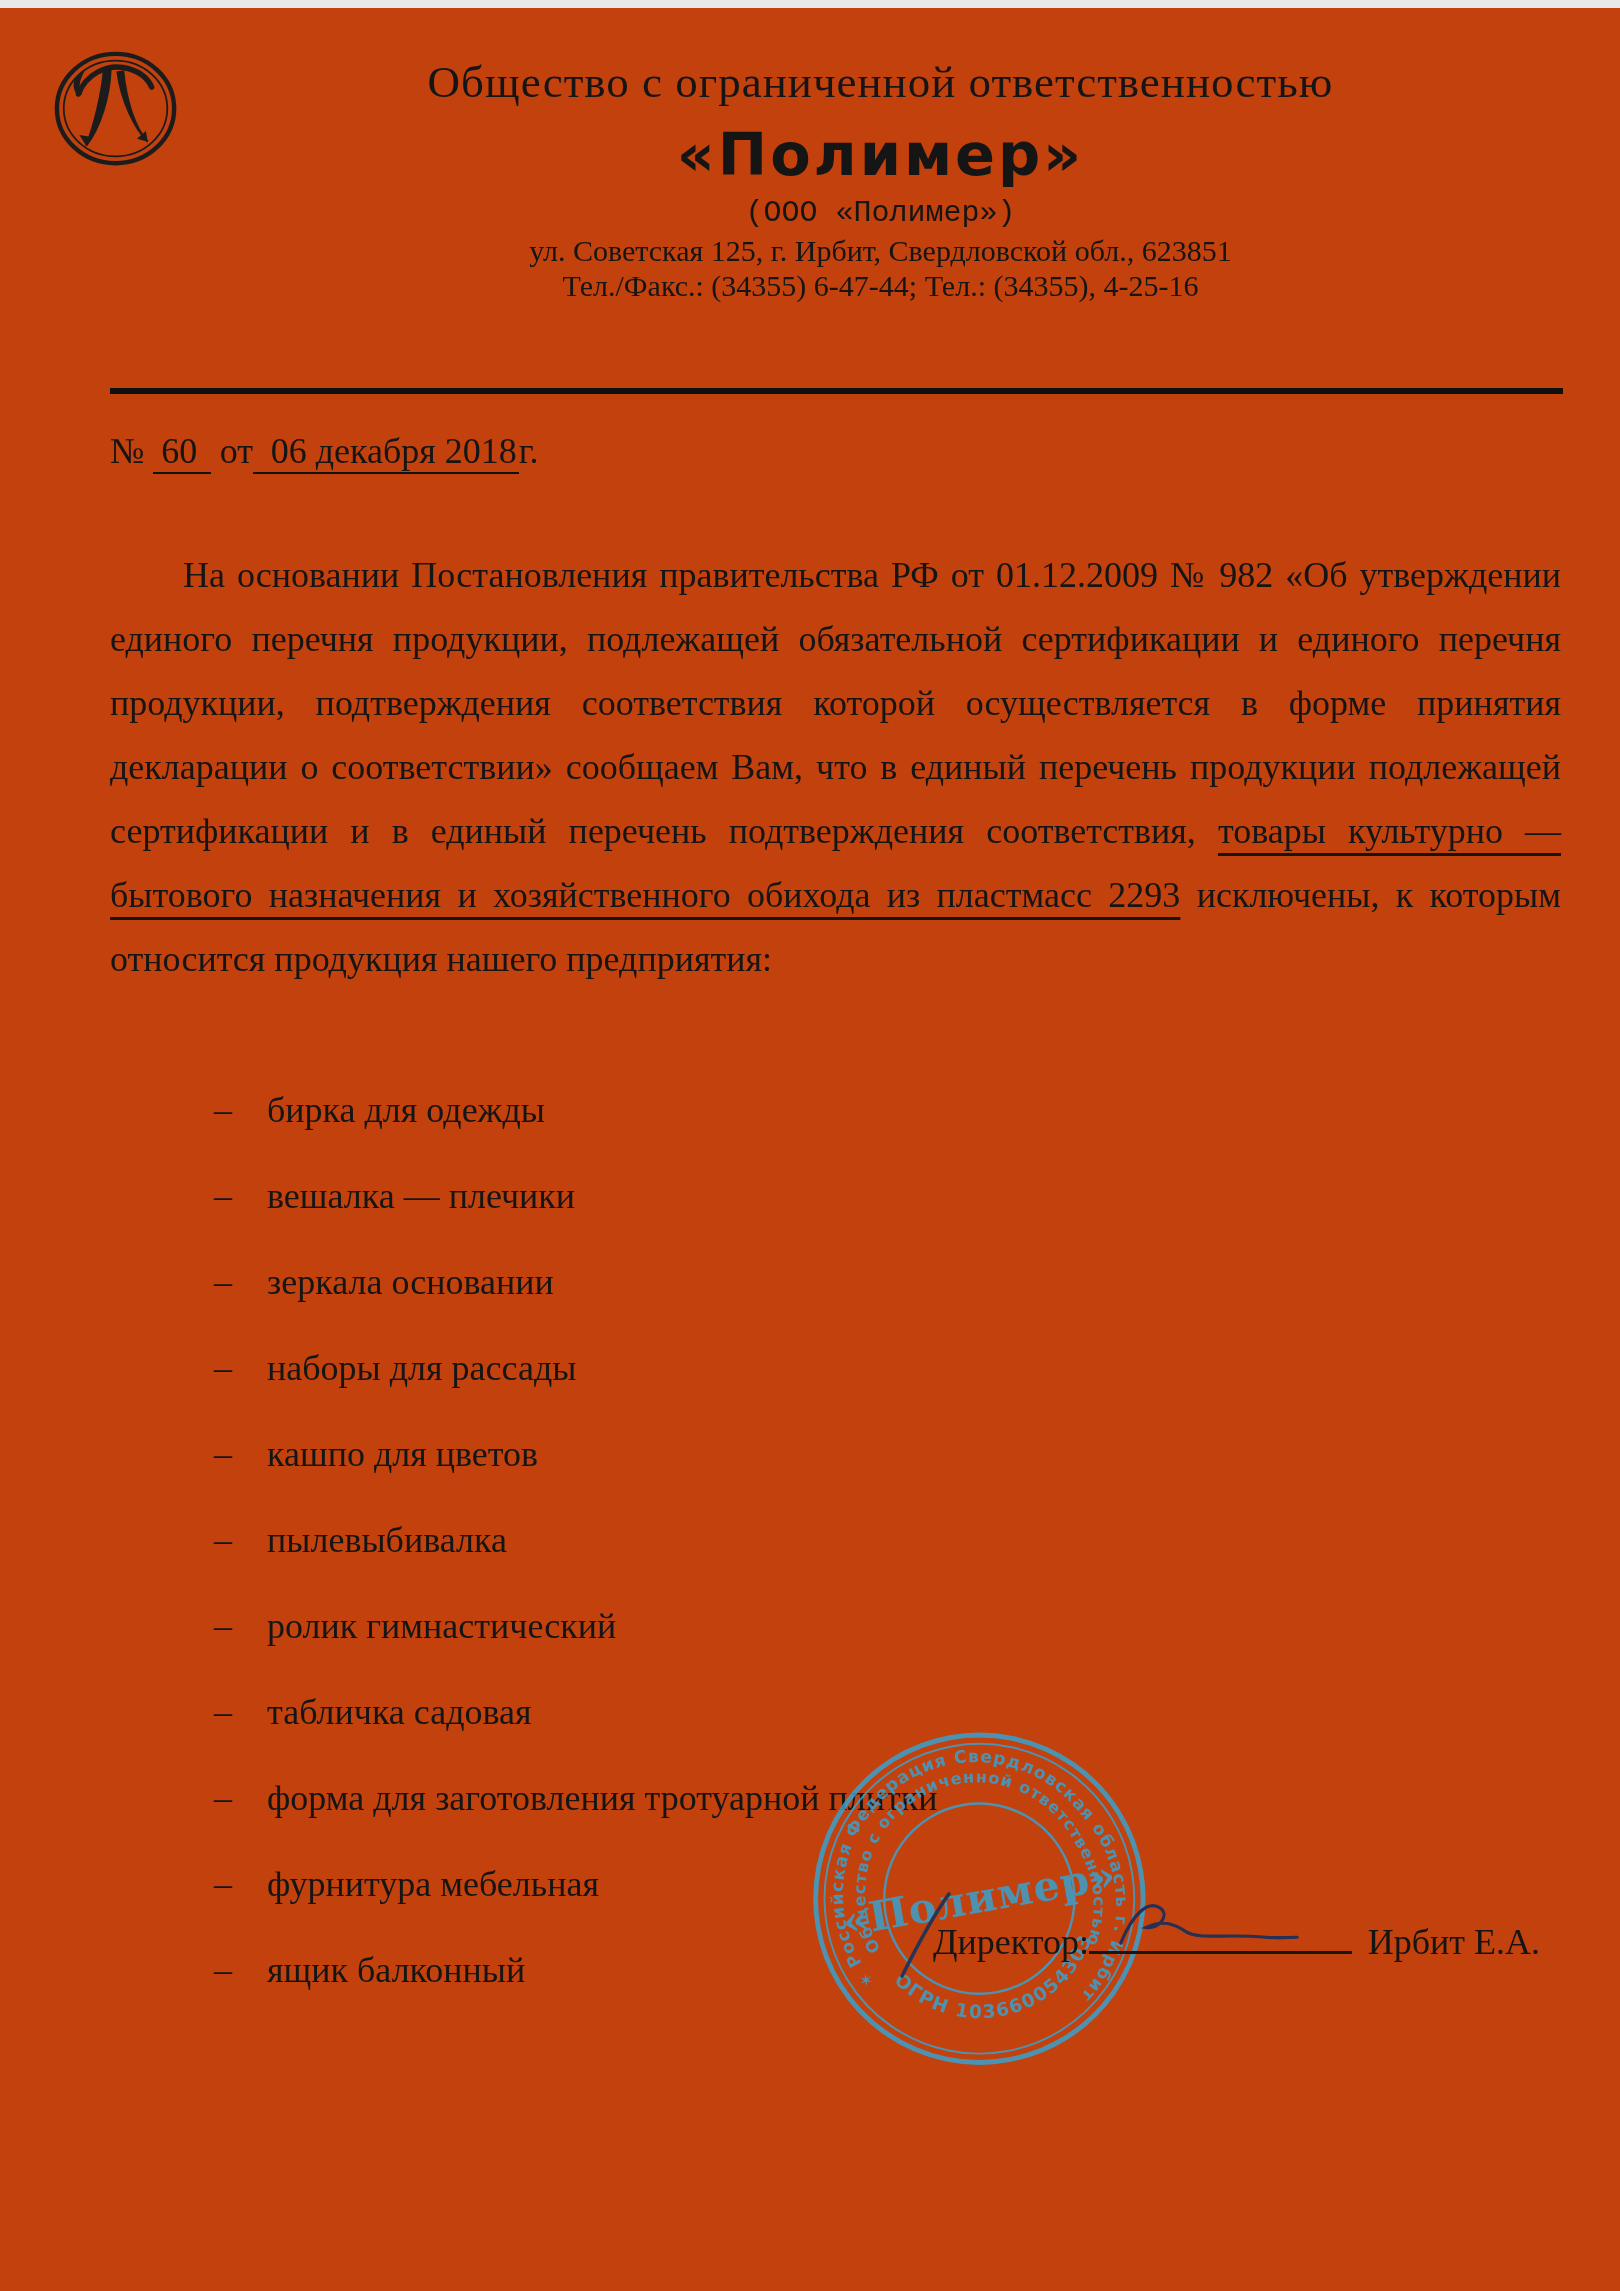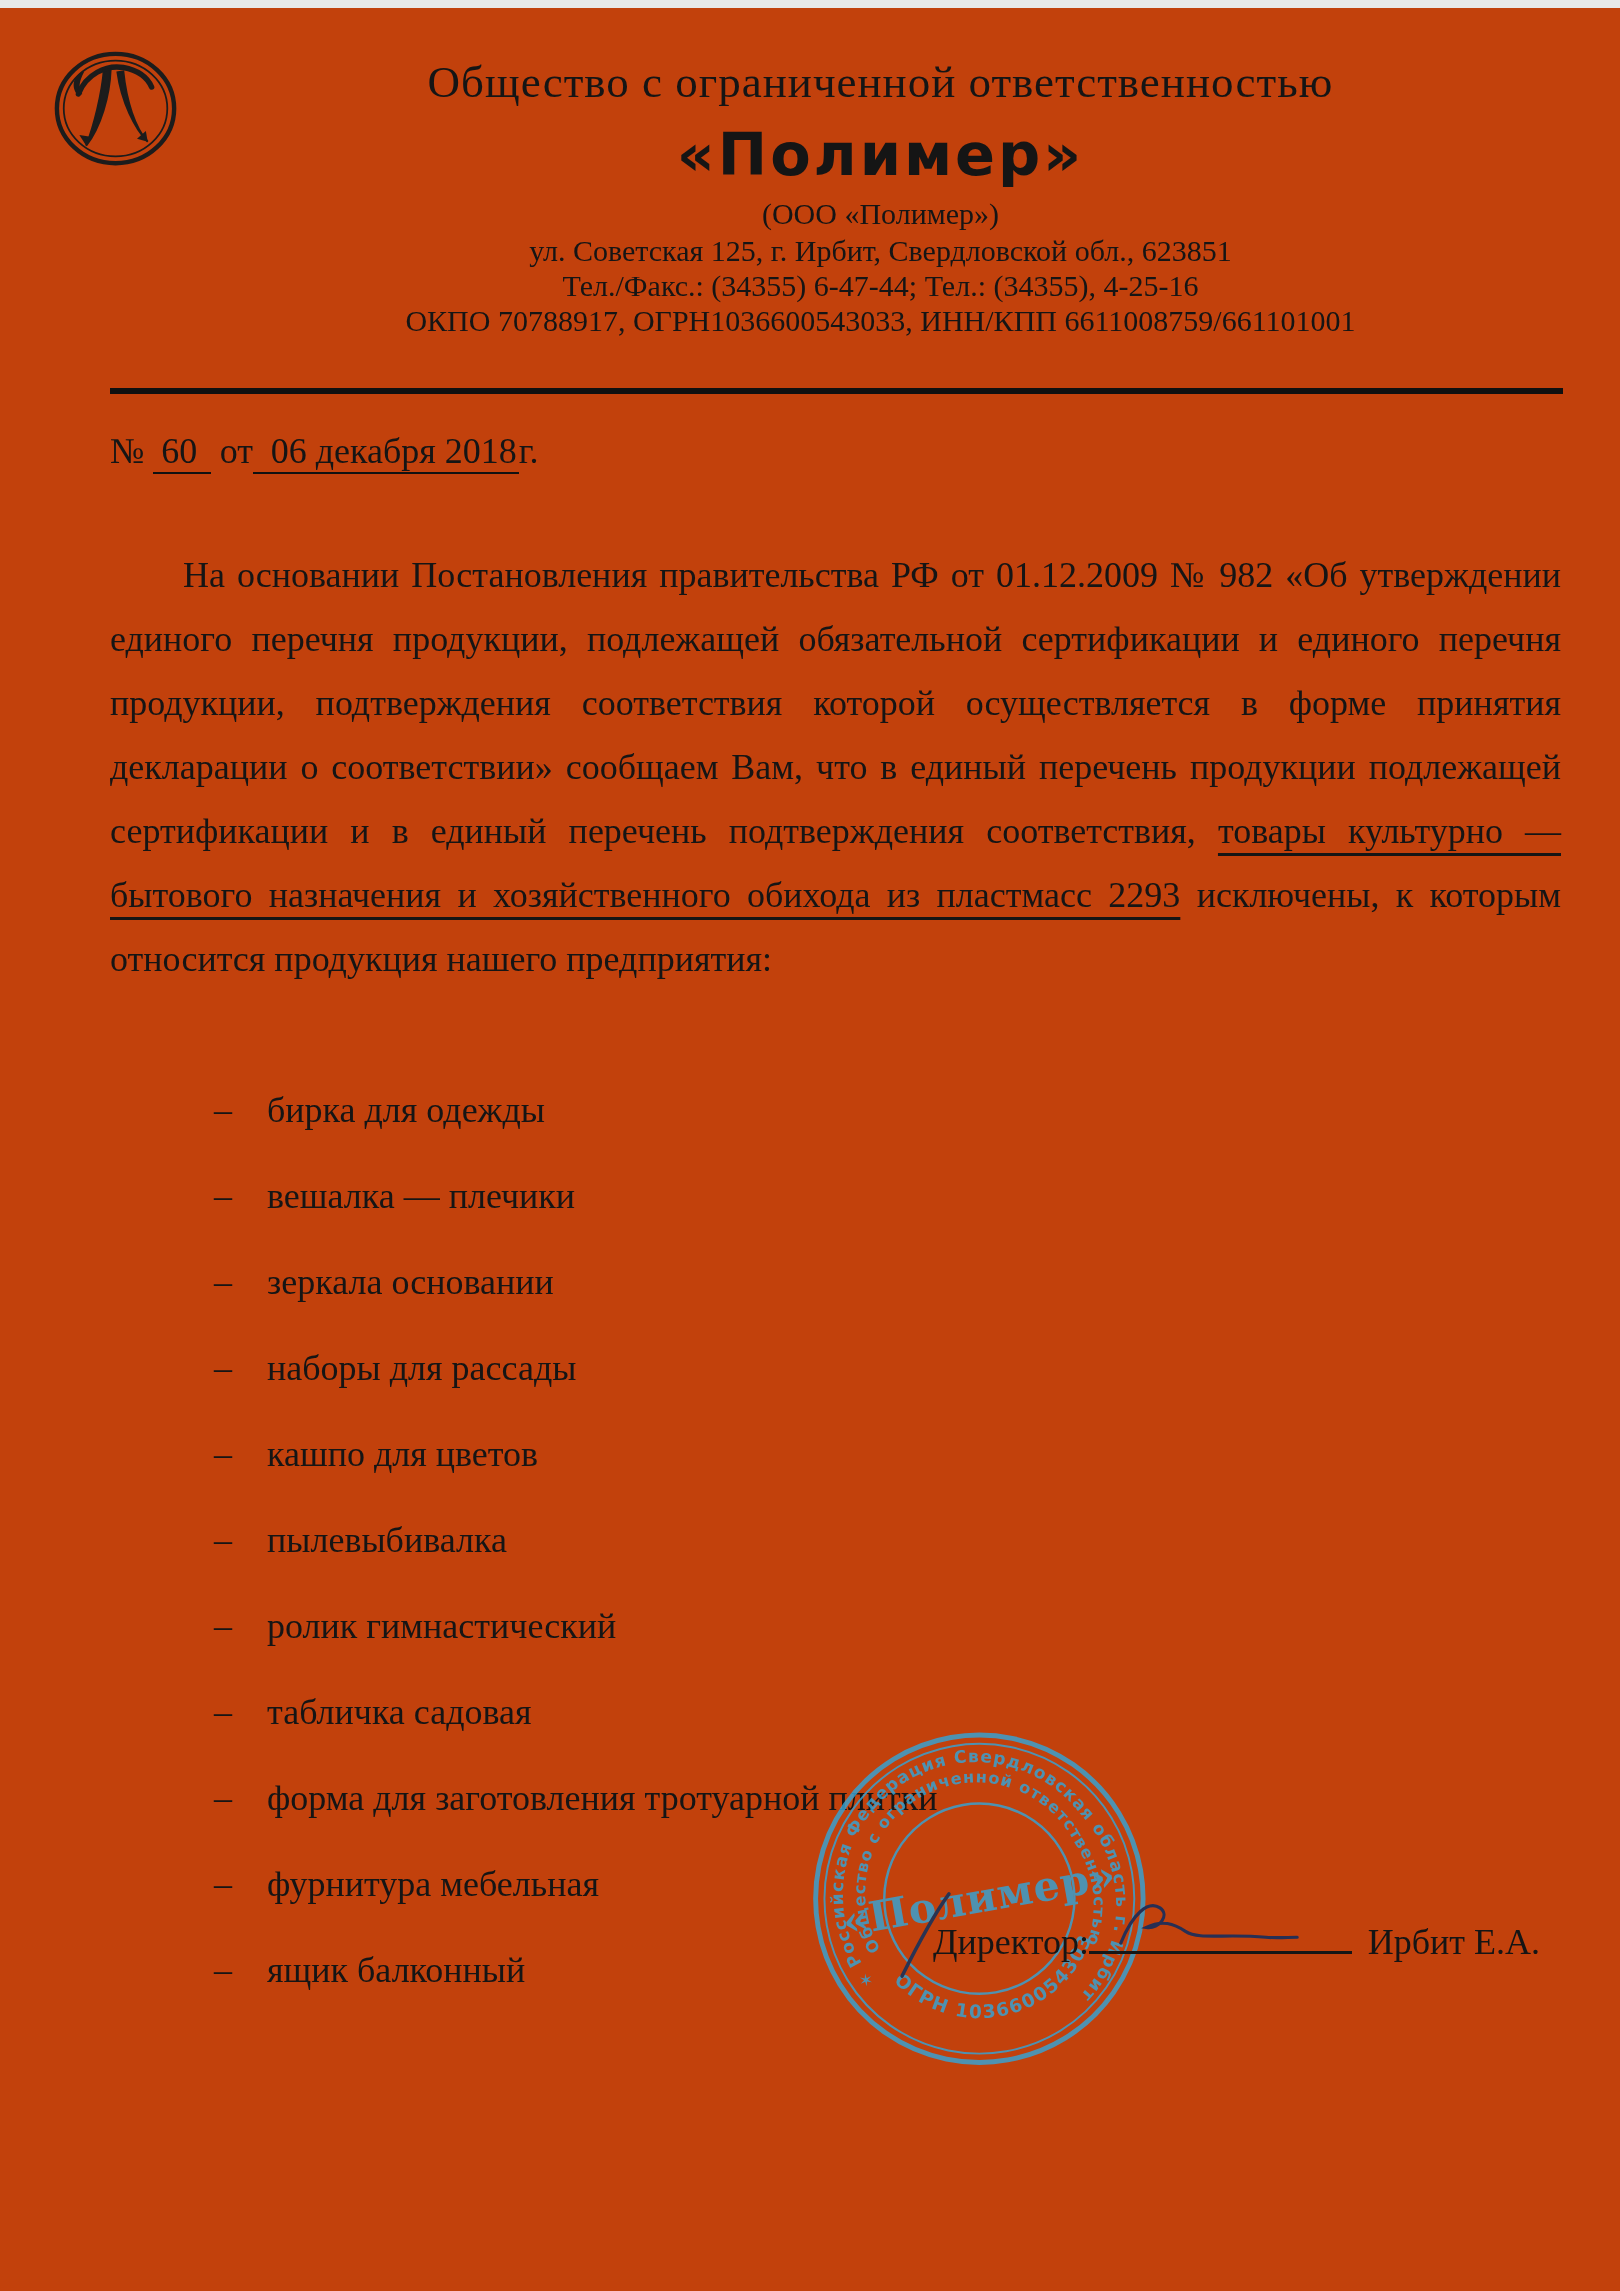--- a/index.html
+++ b/index.html
@@ -25,21 +25,21 @@
   }
   .org-type {
     font-size:45px; line-height:55px; font-weight:normal;
     letter-spacing:1px;
   }
   .org-name {
     font-family:"DejaVu Sans", sans-serif;
     font-weight:bold; font-size:59px; line-height:78px;
     letter-spacing:2.9px; margin-top:5.9px;
   }
-  .org-short { font-size:30px; line-height:39px; }
+  .org-short { font-size:30px; line-height:39px;font-family:Liberation Mono, monospace; }
   .addr-line { font-size:30px; line-height:35px; }
 
   .header-rule {
     position:absolute; left:110px; right:57px; top:380px;
     height:5.9px; background:#101010;
   }
 
   
   .ref-line {
     position:absolute; left:110px; top:421px;
@@ -117,21 +117,20 @@
     <path d="M 38,101 L 31,90 L 44,92 Z" fill="#1c1c1c"></path>
     <path d="M 101,97 L 90,94 L 99,86 Z" fill="#1c1c1c"></path>
   </svg>
 
   <div class="letterhead">
     <div class="org-type">Общество с ограниченной ответственностью</div>
     <div class="org-name">«Полимер»</div>
     <div class="org-short">(ООО «Полимер»)</div>
     <div class="addr-line">ул. Советская 125, г. Ирбит, Свердловской обл., 623851</div>
     <div class="addr-line">Тел./Факс.: (34355) 6-47-44;  Тел.: (34355), 4-25-16</div>
-    <div class="addr-line">ОКПО 70788917, ОГРН1036600543033, ИНН/КПП 6611008759/661101001</div>
   </div>
 
   <div class="header-rule"></div>
 
   <div class="ref-line">
     <span>№</span>
     <span class="u ref-num">60</span>
     <span>от</span><span class="u ref-date">06 декабря 2018</span><span>г.</span>
   </div>
 

